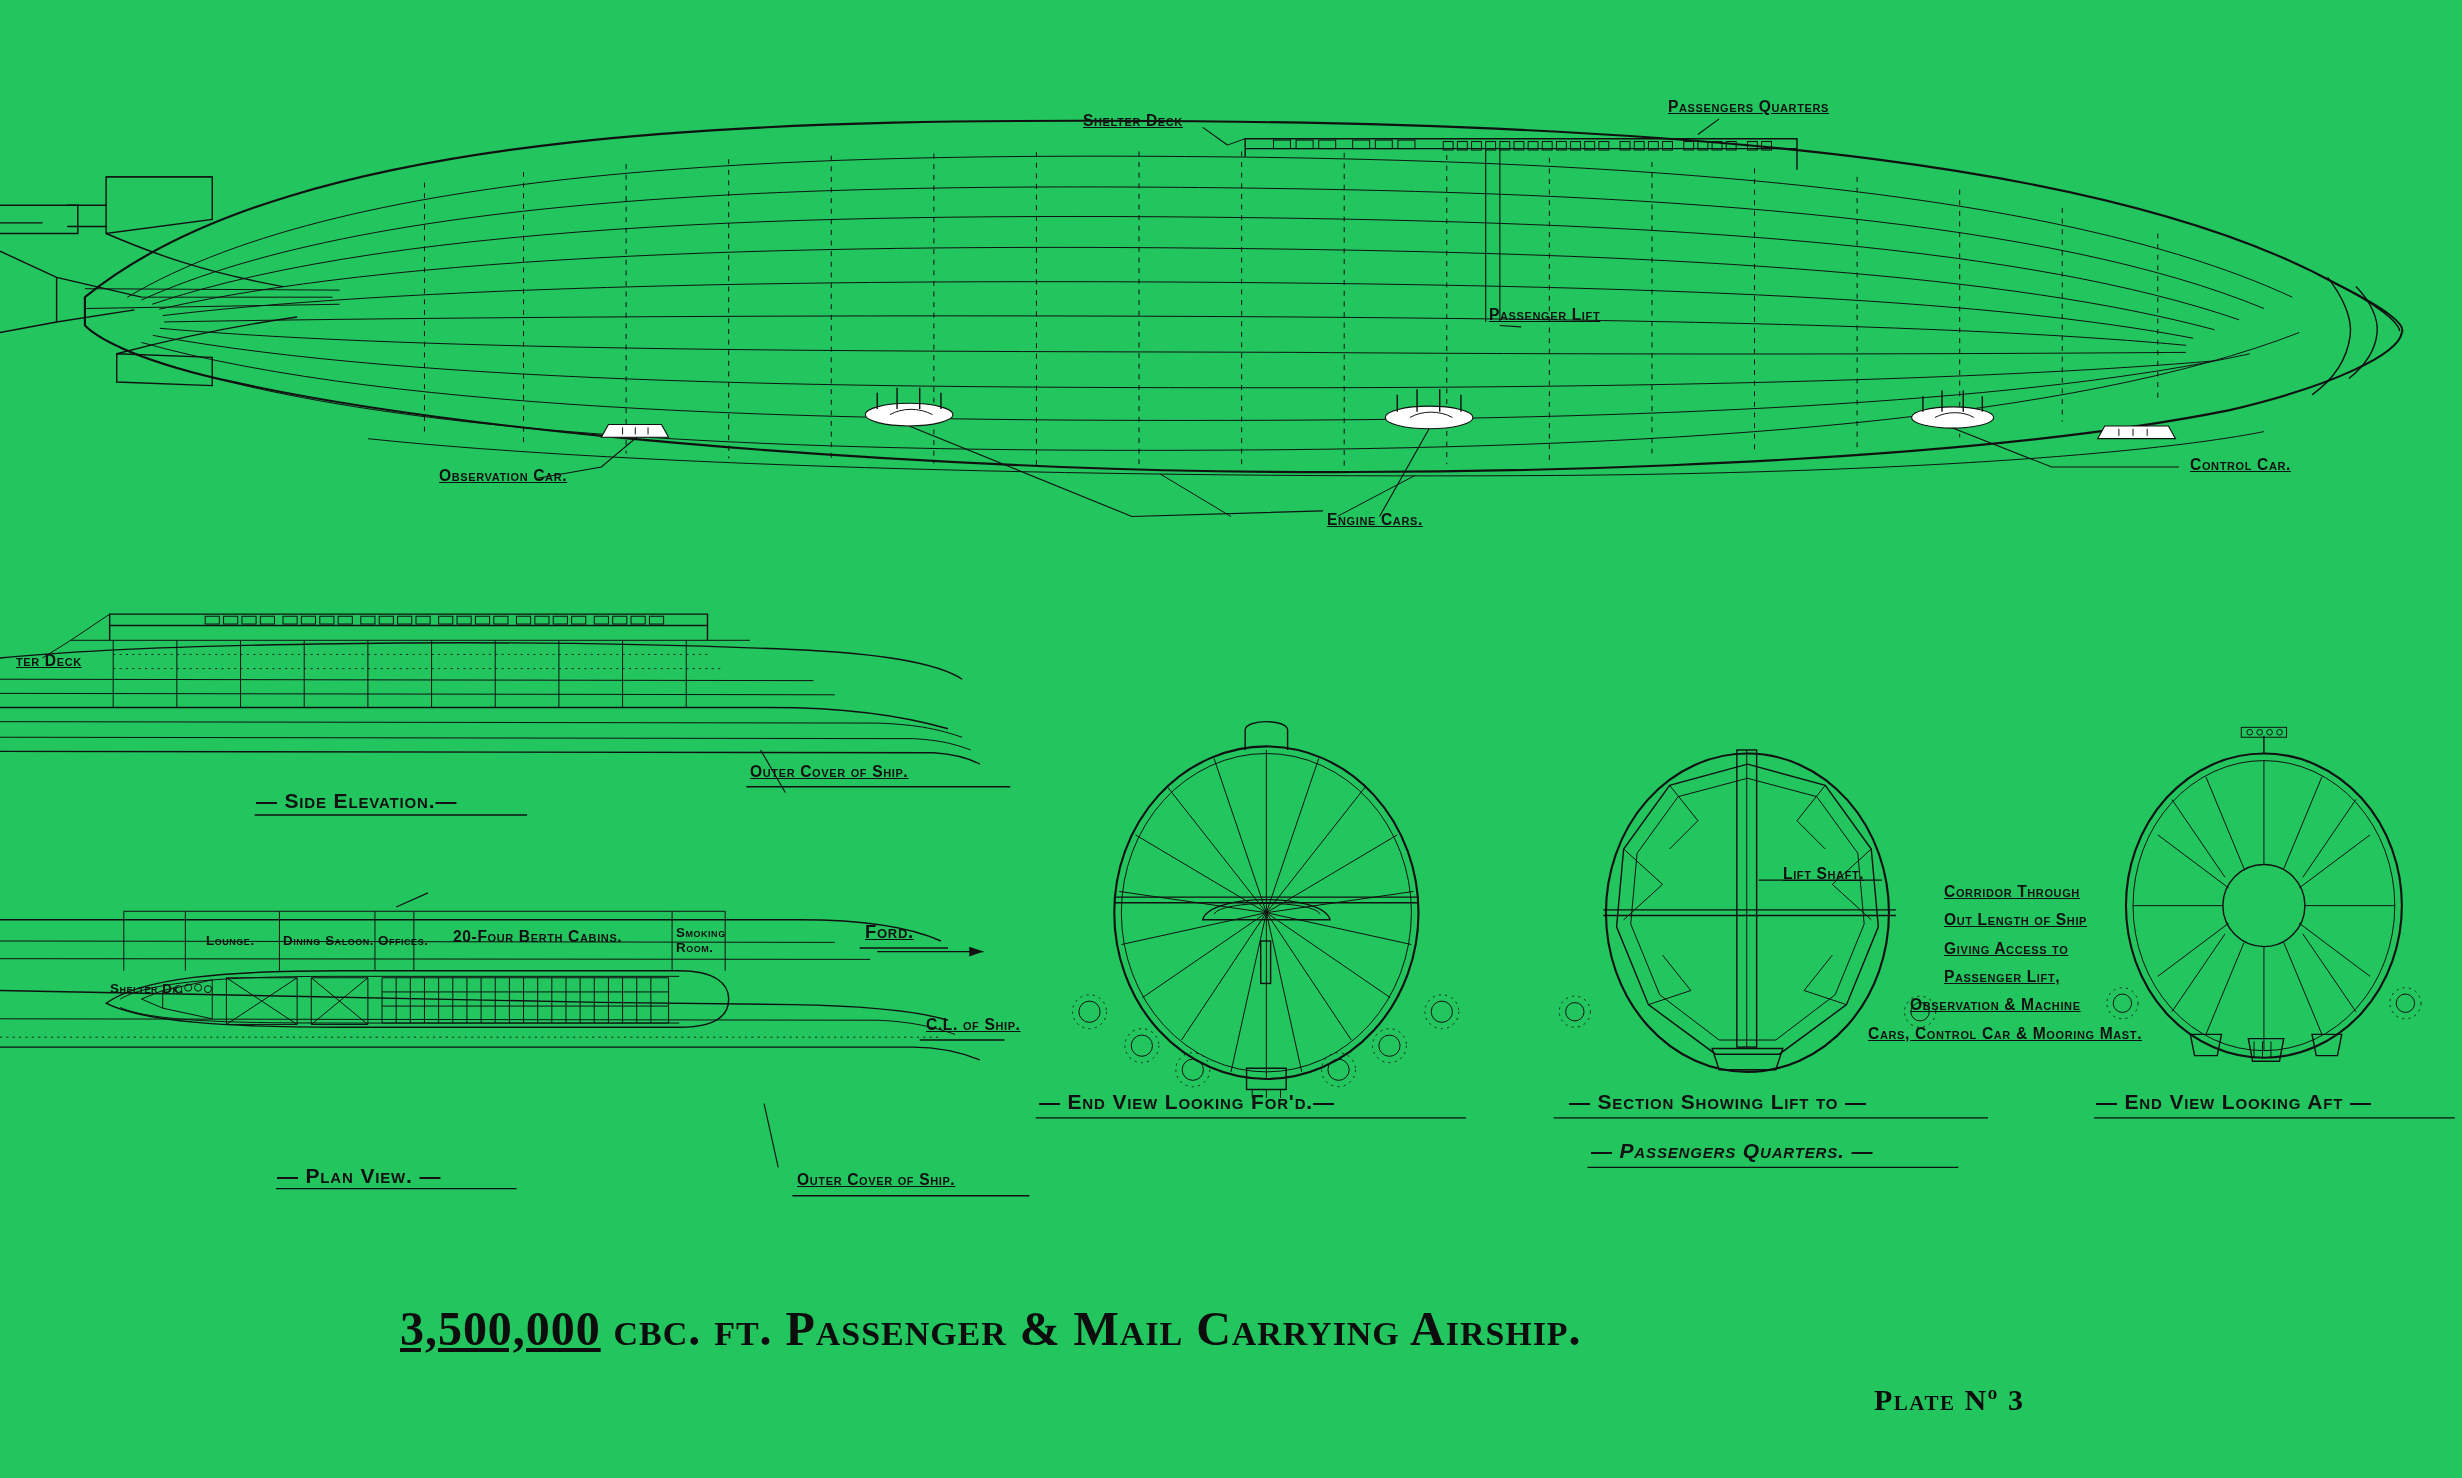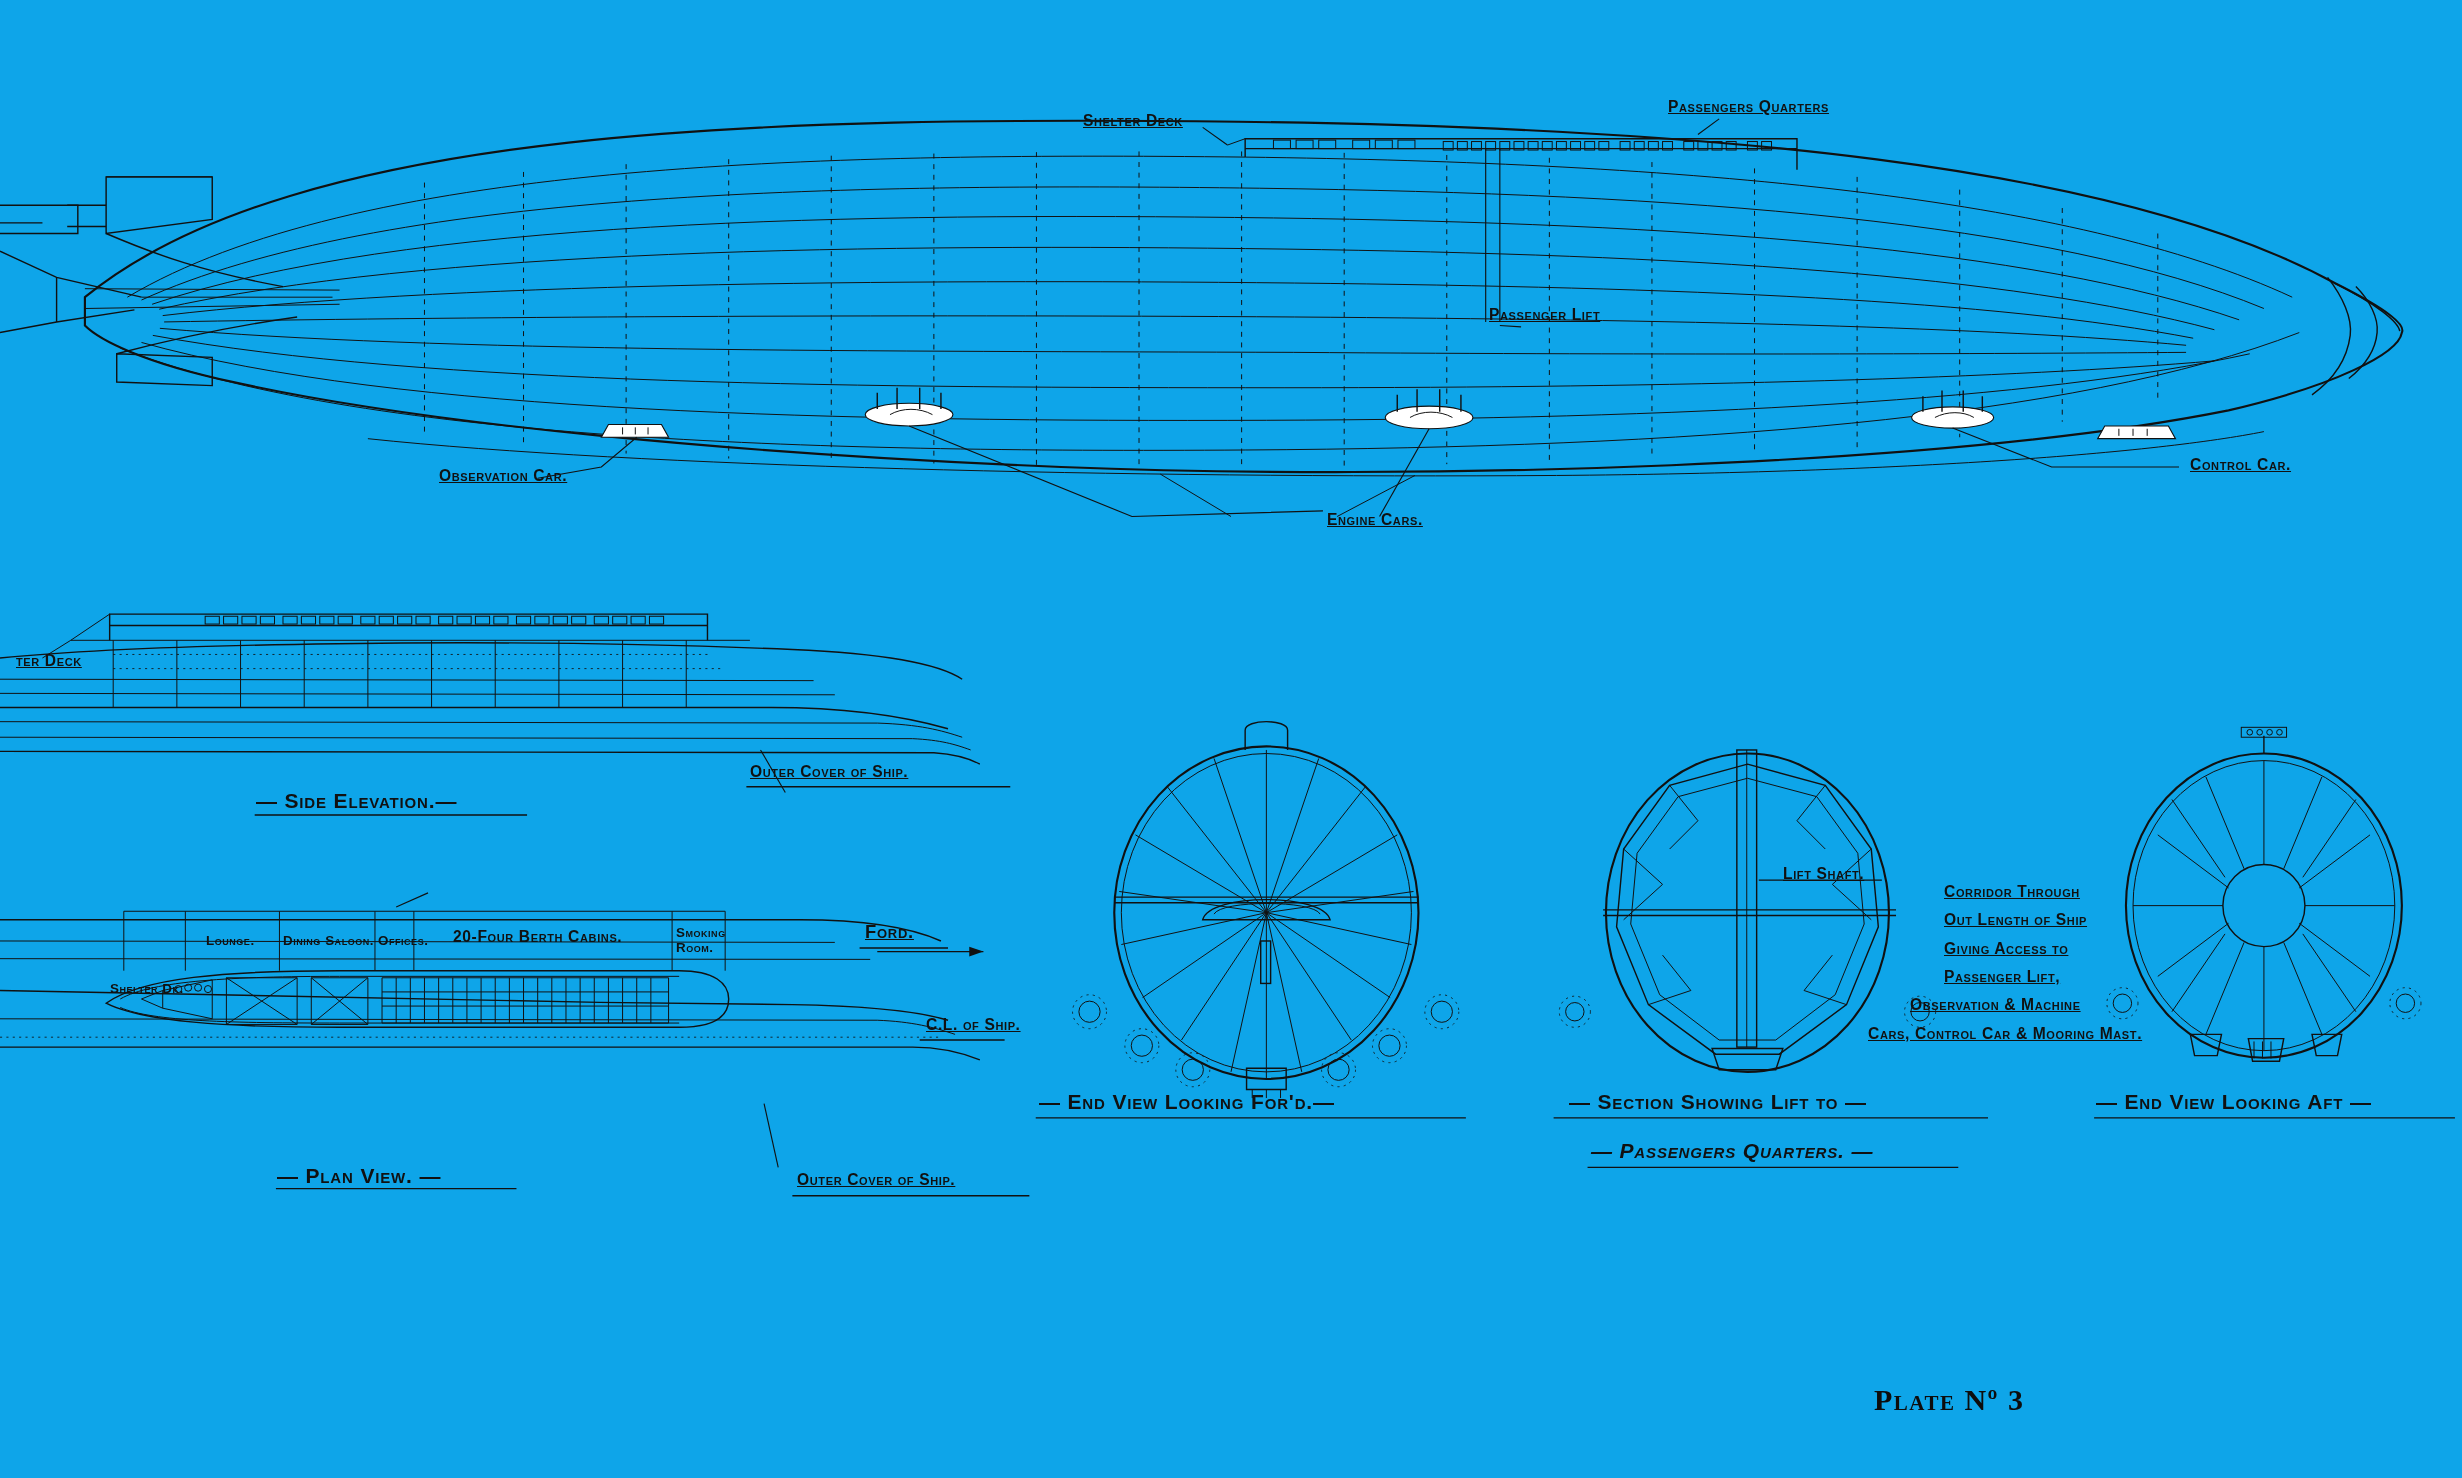--- a/index.html
+++ b/index.html
@@ -1,21 +1,21 @@
 <!DOCTYPE html>
 <html style="font-size:11.3px"><head>
 <meta charset="utf-8">
 <style>
   html,body{margin:0;padding:0;background:#fdfdfb;}
   body{
     width:2462px;height:1478px;position:relative;overflow:hidden;
     font-family:"Liberation Sans", sans-serif;
     color:#111;
   }
-  .sheet{position:absolute;inset:0;background:#0ea5e9;padding-left:18px;}
+  .sheet{position:absolute;inset:0;background:#22c55e;padding-left:18px;}
   svg.drawing{position:absolute;left:0;top:0;width:2462px;height:1478px;}
   .lbl{
     position:absolute;
     font-family:"Liberation Sans", sans-serif;
     font-weight:700;
     letter-spacing:0.04em;
     color:#111;
     white-space:nowrap;
     font-variant:small-caps;
   }
@@ -495,16 +495,20 @@
 <div class="lbl t-big" style="left:1591px;top:1139px;font-style:italic;">— Passengers Quarters. —</div>
 <div class="lbl t-big" style="left:2096px;top:1090px;">— End View Looking Aft —</div>
 
 <div class="lbl t-mid u" style="left:1944px;top:883px;">Corridor Through</div>
 <div class="lbl t-mid u" style="left:1944px;top:911px;">Out Length of Ship</div>
 <div class="lbl t-mid u" style="left:1944px;top:940px;">Giving Access to</div>
 <div class="lbl t-mid u" style="left:1944px;top:968px;">Passenger Lift,</div>
 <div class="lbl t-mid u" style="left:1910px;top:996px;">Observation &amp; Machine</div>
 <div class="lbl t-mid u" style="left:1868px;top:1025px;">Cars, Control Car &amp; Mooring Mast.</div>
 
+<div class="title title-main">
+  <span class="num">3,500,000</span>
+  <span>cbc. ft. Passenger &amp; Mail Carrying Airship.</span>
+</div>
 <div class="title plate">Plate Nº 3</div>
 
 </div>
 
 
 </body></html>

